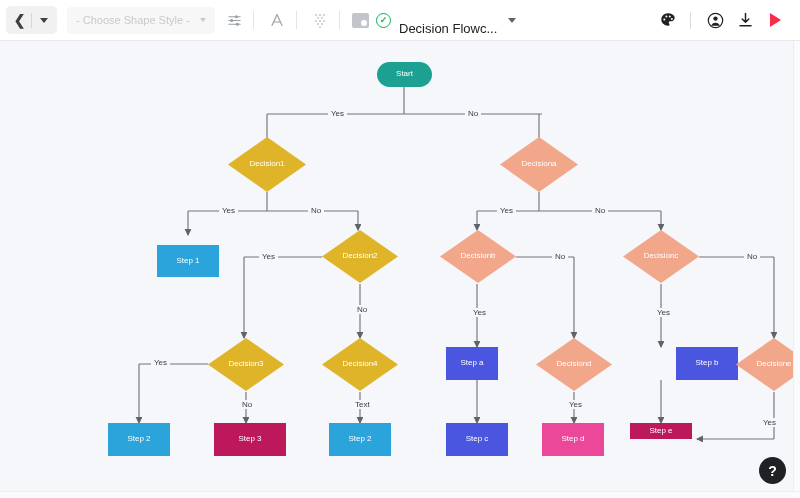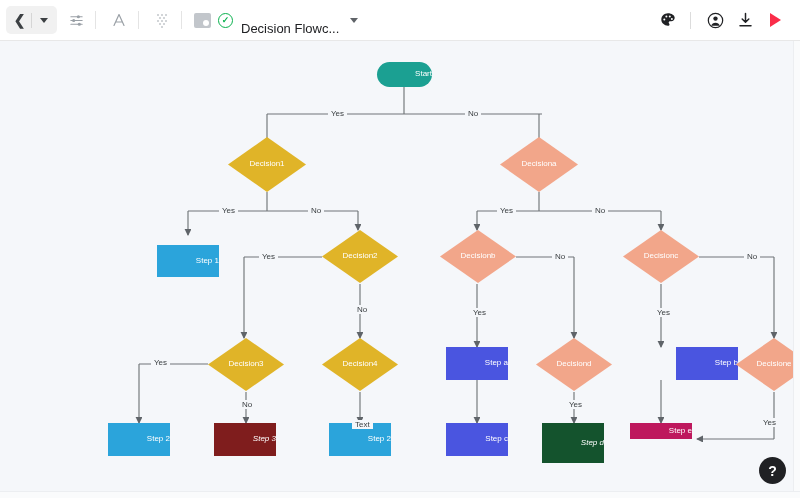--- a/index.html
+++ b/index.html
@@ -93,21 +93,21 @@
     position: absolute; right: 0; top: 0; width: 7px; height: 457px; background: #fafbfc;
     border-left: 1px solid #eceef1;
   }
   .canvas-scroll-h {
     position: absolute; left: 0; bottom: 0; width: 800px; height: 7px; background: #fafbfc;
     border-top: 1px solid #eceef1;
   }
 
   
   .node {
-    position: absolute; display: flex; align-items: center; justify-content: flex-end;
+    position: absolute; display: flex; align-items: center; justify-content: center;
     text-align: center; color: #ffffff; font-size: 8px; line-height: 1.35;
   }
   .n-start { border-radius: 13px; }
   .n-rect { }
   .diamond-wrap { position: absolute; }
   .diamond-shape {
     position: absolute; left: 0; top: 0; width: 100%; height: 100%;
     clip-path: polygon(50% 0%, 100% 50%, 50% 100%, 0% 50%);
   }
   .diamond-label {
@@ -138,20 +138,24 @@
     <div class="nav-group">
       <div class="nav-btn">
         <span class="chev-left">❮</span>
       </div>
       <div class="nav-sep"></div>
       <div class="nav-btn">
         <span class="caret-down"></span>
       </div>
     </div>
 
+    <div class="shape-style">
+      <span class="shape-style-label">- Choose Shape Style -</span>
+      <span class="caret-sm"></span>
+    </div>
 
     <div class="tool-icon">
       <svg width="15" height="15" viewBox="0 0 16 16">
         <g stroke="#9aa0a6" stroke-width="1.2" stroke-linecap="round">
           <line x1="2" y1="4" x2="14" y2="4"></line>
           <line x1="2" y1="8" x2="14" y2="8"></line>
           <line x1="2" y1="12" x2="14" y2="12"></line>
         </g>
         <g fill="#9aa0a6">
           <circle cx="10" cy="4" r="1.7"></circle>
@@ -400,21 +404,21 @@
           </div>
         </div>
         <div class="diamond-wrap" style="left: 322px; top: 297px; width: 76px; height: 53px;">
           <div class="diamond-shape" style="background: rgb(224, 180, 40);"></div>
           <div class="diamond-label">
             <span>Decision</span>
             <br>
             <span>4</span>
           </div>
         </div>
-        <div class="node n-rect" style="left: 446px; top: 306px; width: 62px; height: 33px; background: rgb(74, 85, 224);">
+        <div class="node n-rect" style="left: 446px; top: 306px; width: 52px; height: 33px; background: rgb(74, 85, 224);">
           <span>Step a</span>
         </div>
         <div class="diamond-wrap" style="left: 536px; top: 297px; width: 76px; height: 53px;">
           <div class="diamond-shape" style="background: rgb(242, 166, 138);"></div>
           <div class="diamond-label">
             <span>Decision</span>
             <br>
             <span>d</span>
           </div>
         </div>
@@ -425,46 +429,46 @@
           <div class="diamond-shape" style="background: rgb(242, 166, 138);"></div>
           <div class="diamond-label">
             <span>Decision</span>
             <br>
             <span>e</span>
           </div>
         </div>
         <div class="node n-rect" style="left: 108px; top: 382px; width: 62px; height: 33px; background: rgb(43, 164, 219);">
           <span>Step 2</span>
         </div>
-        <div class="node n-rect" style="left: 214px; top: 382px; width: 62px; height: 33px; background: #7f1d1d; font-style: italic;">
+        <div class="node n-rect" style="left: 214px; top: 382px; width: 72px; height: 33px; background: #be185d;">
           <span>Step 3</span>
         </div>
         <div class="node n-rect" style="left: 329px; top: 382px; width: 62px; height: 33px; background: rgb(43, 164, 219);">
           <span>Step 2</span>
         </div>
         <div class="node n-rect" style="left: 446px; top: 382px; width: 62px; height: 33px; background: rgb(74, 85, 224);">
           <span>Step c</span>
         </div>
-        <div class="node n-rect" style="left: 542px; top: 382px; width: 62px; height: 40px; background: #14532d; font-style: italic;">
+        <div class="node n-rect" style="left: 542px; top: 382px; width: 62px; height: 33px; background: #ec4899;">
           <span>Step d</span>
         </div>
         <div class="node n-rect" style="left: 630px; top: 382px; width: 62px; height: 16px; background: #be185d;">
           <span>Step e</span>
         </div>
       </div>
     <div id="label-layer">
         <span class="edge-label" style="left: 328px; top: 68px;">Yes</span>
         <span class="edge-label" style="left: 465px; top: 68px;">No</span>
         <span class="edge-label" style="left: 219px; top: 165px;">Yes</span>
         <span class="edge-label" style="left: 308px; top: 165px;">No</span>
         <span class="edge-label" style="left: 259px; top: 211px;">Yes</span>
         <span class="edge-label" style="left: 354px; top: 264px;">No</span>
         <span class="edge-label" style="left: 151px; top: 317px;">Yes</span>
         <span class="edge-label" style="left: 239px; top: 359px;">No</span>
-        <span class="edge-label" style="left: 352px; top: 359px; margin-top: 20px;">Text</span>
+        <span class="edge-label" style="left: 352px; top: 359px;">Text</span>
         <span class="edge-label" style="left: 497px; top: 165px;">Yes</span>
         <span class="edge-label" style="left: 592px; top: 165px;">No</span>
         <span class="edge-label" style="left: 470px; top: 267px;">Yes</span>
         <span class="edge-label" style="left: 552px; top: 211px;">No</span>
         <span class="edge-label" style="left: 654px; top: 267px;">Yes</span>
         <span class="edge-label" style="left: 744px; top: 211px;">No</span>
         <span class="edge-label" style="left: 566px; top: 359px;">Yes</span>
         <span class="edge-label" style="left: 760px; top: 377px;">Yes</span>
       </div>
 

